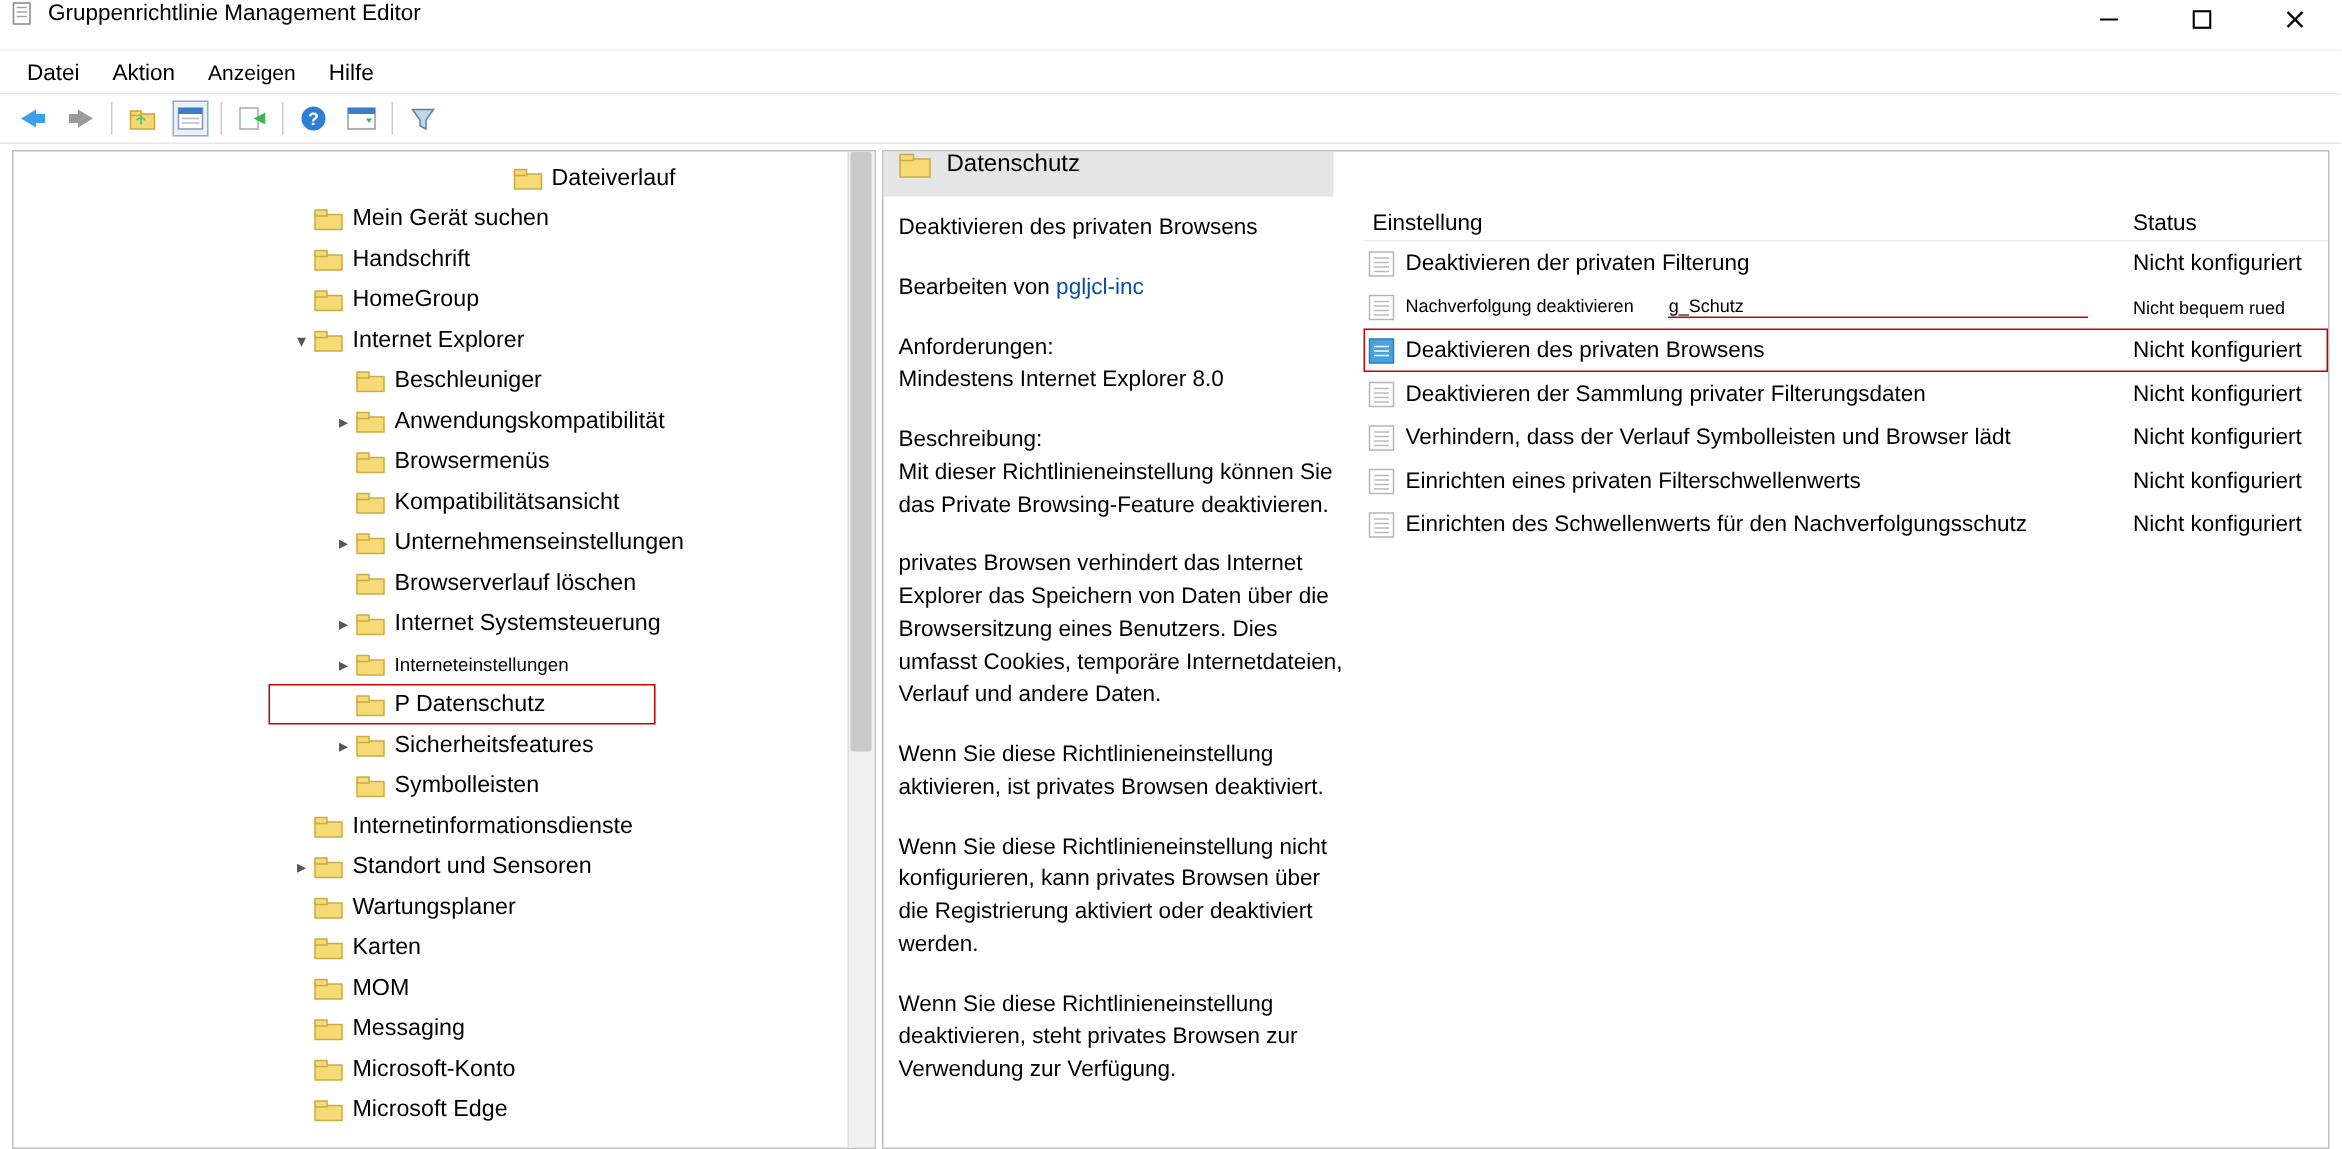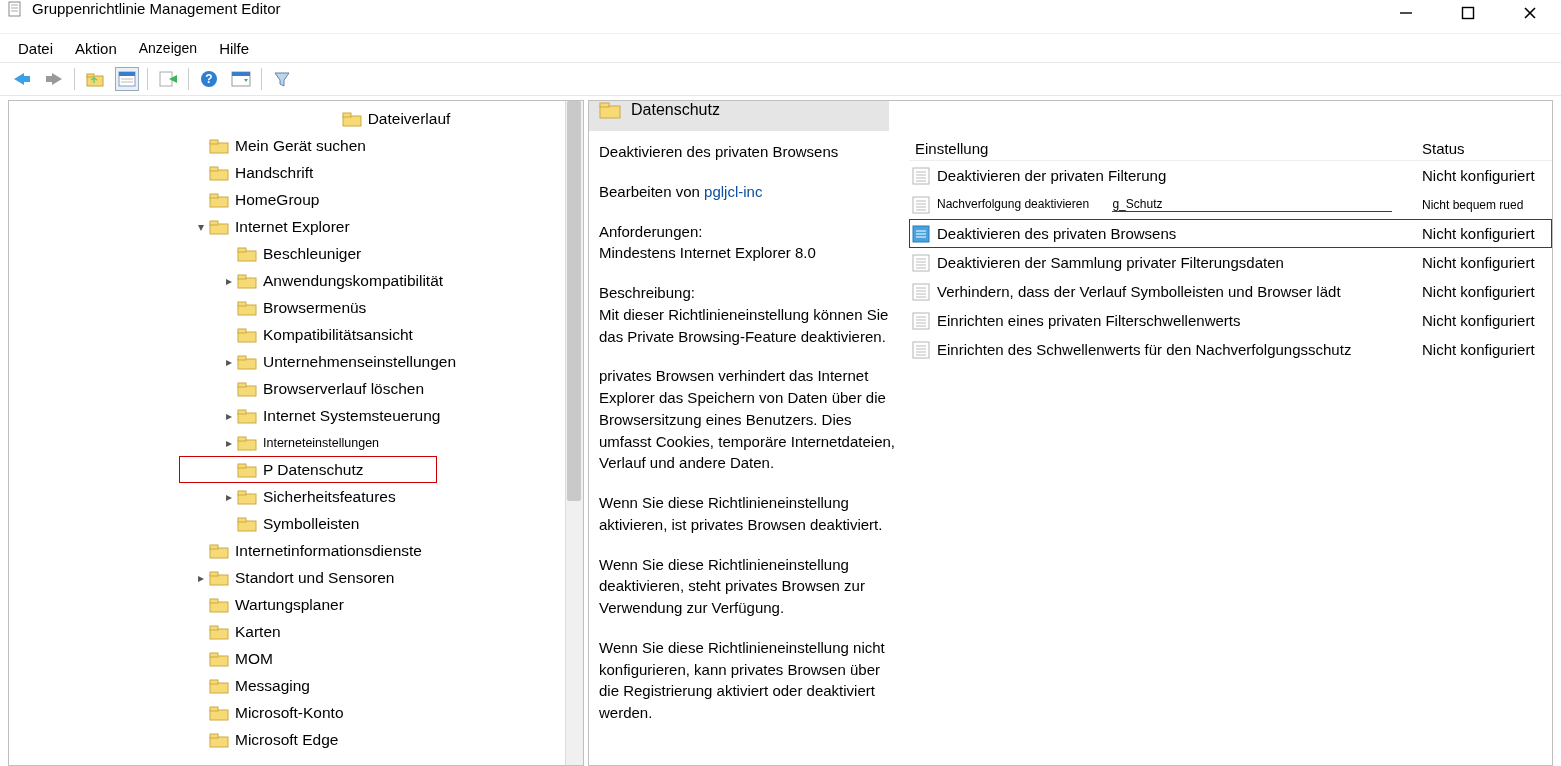--- a/index.html
+++ b/index.html
@@ -529,22 +529,22 @@
         <p>
           <span>Anforderungen:</span><br>
           <span>Mindestens Internet Explorer 8.0</span>
         </p>
         <p style="margin-bottom:18px">
           <span>Beschreibung:</span><br>
           <span>Mit dieser Richtlinieneinstellung können Sie das Private Browsing-Feature deaktivieren.</span>
         </p>
         <p>privates Browsen verhindert das Internet Explorer das Speichern von Daten über die Browsersitzung eines Benutzers. Dies umfasst Cookies, temporäre Internetdateien, Verlauf und andere Daten.</p>
         <p>Wenn Sie diese Richtlinieneinstellung aktivieren, ist privates Browsen deaktiviert.</p>
+        <p>Wenn Sie diese Richtlinieneinstellung nicht konfigurieren, kann privates Browsen über die Registrierung aktiviert oder deaktiviert werden.</p>
         <p>Wenn Sie diese Richtlinieneinstellung deaktivieren, steht privates Browsen zur Verwendung zur Verfügung.</p>
-        <p>Wenn Sie diese Richtlinieneinstellung nicht konfigurieren, kann privates Browsen über die Registrierung aktiviert oder deaktiviert werden.</p>
       </div>
       <div class="rp-list">
         <div class="rp-list-head">
           <div class="colA">Einstellung</div>
           <div class="colB">Status</div>
         </div>
         <div id="rp-rows">
             <div class="rp-row">
               <span class="sic">
                 <svg width="18" height="18">

